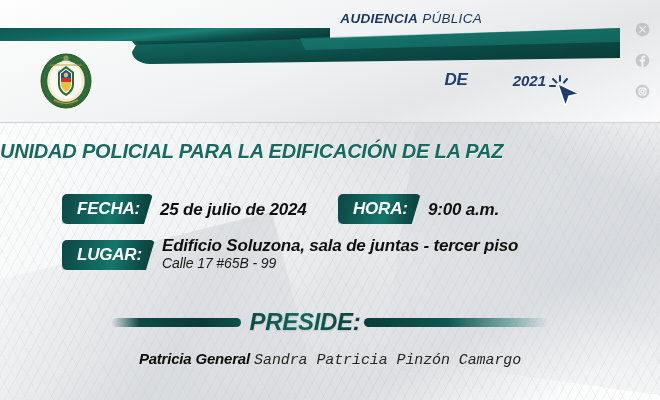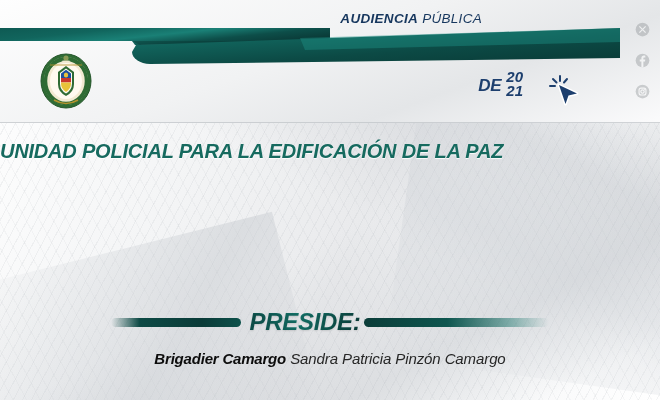--- a/index.html
+++ b/index.html
@@ -76,34 +76,34 @@
     font-size:49px; font-weight:bold; font-style:italic;
     letter-spacing:-1.5px; line-height:1;
     white-space:nowrap;
     background:linear-gradient(100deg,#0d4f4a 0%,#12635c 18%,#1c7d72 40%,#0f5d58 62%,#0a3f3c 85%,#123f3b 100%);
     -webkit-background-clip:text; background-clip:text;
     color:transparent;
     -webkit-text-stroke:0.4px rgba(10,60,56,.25);
     text-shadow:0 2px 3px rgba(0,0,0,.16);
   }
   .cuentas-row{
-    position:absolute; right:75px; top:64px;
-    display:flex; align-items:flex-end; white-space:nowrap;
+    position:absolute; right:52px; top:64px;
+    display:flex; white-space:nowrap;gap:40px;
   }
   .de{
     font-size:17px; font-weight:bold; font-style:italic;
     color:#1d3f6e; letter-spacing:-.3px; margin-bottom:6px; margin-right:1px;
   }
   .cuentas{
     font-size:40px; font-weight:bold; font-style:italic;
     color:#1d3f6e; letter-spacing:-1.6px; line-height:.95;
     text-shadow:0 2px 3px rgba(0,0,0,.14);
   }
   .year{
-    display:inline-flex; flex-direction:column; align-items:center;
+    display:inline-flex; flex-direction:row; align-items:center;
     font-size:15px; font-weight:bold; font-style:italic;
     color:#1d3f6e; line-height:.95; margin-left:4px; margin-bottom:3px;
   }
   .cursor{ position:absolute; right:18px; top:66px; width:34px; height:34px; }
 
   
   .socials{ position:absolute; right:10px; top:22px; display:flex; flex-direction:column; gap:16px; align-items:center; }
   .soc{ width:15px; height:15px; opacity:.30; }
 
   
@@ -171,21 +171,21 @@
     text-shadow:0 1px 2px rgba(0,0,0,.12);
     white-space:nowrap;
   }
   .speaker{
     position:absolute; left:0; top:350px; width:660px;
     text-align:center;
     white-space:nowrap;
     font-size:15px;
   }
   .speaker .rank{ font-weight:bold; font-style:italic; color:#0d0d0d; letter-spacing:-.2px; }
-  .speaker .name{ font-weight:normal; font-style:italic; color:#262626; letter-spacing:-.1px; }
+  .speaker .name{ font-weight:normal; font-style:italic; color:#262626; letter-spacing:-.1px;font-family:Liberation Mono, monospace; }
 </style>
 </head>
 <body>
 
 <div class="poster">
 
   <div class="texture"></div>
   <div class="texture2"></div>
   <div class="fold-a"></div>
   <div class="fold-b"></div>
@@ -275,25 +275,41 @@
         <circle cx="12" cy="12" r="2.7" fill="none" stroke="#ffffff" stroke-width="1.8"></circle>
         <circle cx="15.6" cy="8.6" r="1" fill="#ffffff"></circle>
       </svg>
     </div>
 
     <div class="hdr-line"></div>
   </div>
 
   <div class="unidad">UNIDAD POLICIAL PARA LA EDIFICACIÓN DE LA PAZ</div>
 
+  <div class="info">
+
+    <div class="row">
+      <div class="pill" style="left:62px; top:4px;">FECHA:</div>
+      <div class="val" style="left:160px; top:10px;">25 de julio de 2024</div>
+
+      <div class="pill" style="left:338px; top:4px;">HORA:</div>
+      <div class="val" style="left:428px; top:10px;">9:00 a.m.</div>
+    </div>
+
+    <div class="row">
+      <div class="pill" style="left:62px; top:4px;">LUGAR:</div>
+      <div class="val" style="left:162px; top:0px;">Edificio Soluzona, sala de juntas - tercer piso</div>
+      <div class="val-sub" style="left:162px; top:19px;">Calle 17 #65B - 99</div>
+    </div>
+  </div>
 
   <div class="preside-wrap">
     <span class="bar-left"></span>
     <span class="preside">PRESIDE:</span>
     <span class="bar-right"></span>
   </div>
 
   <div class="speaker">
-    <span class="rank">Brigadier Camargo</span>
+    <span class="rank">Patricia General</span>
     <span class="name">Sandra Patricia Pinzón Camargo</span>
   </div>
 
 </div>
 
 </body></html>

